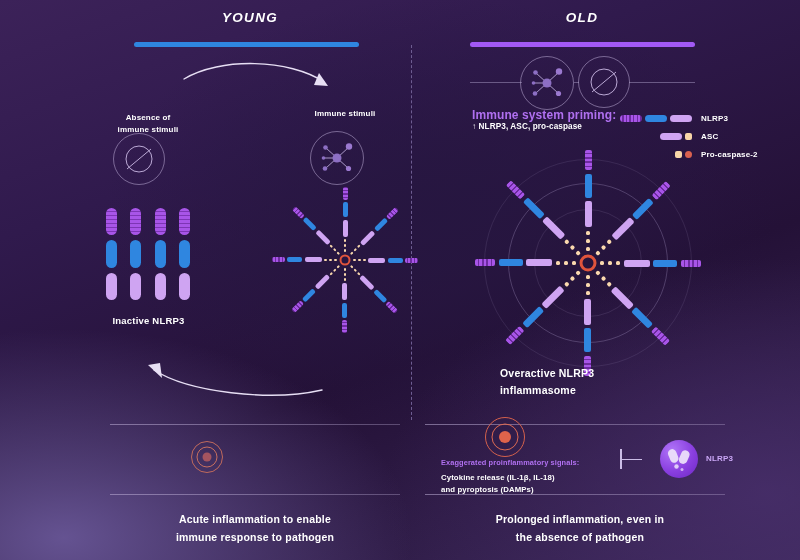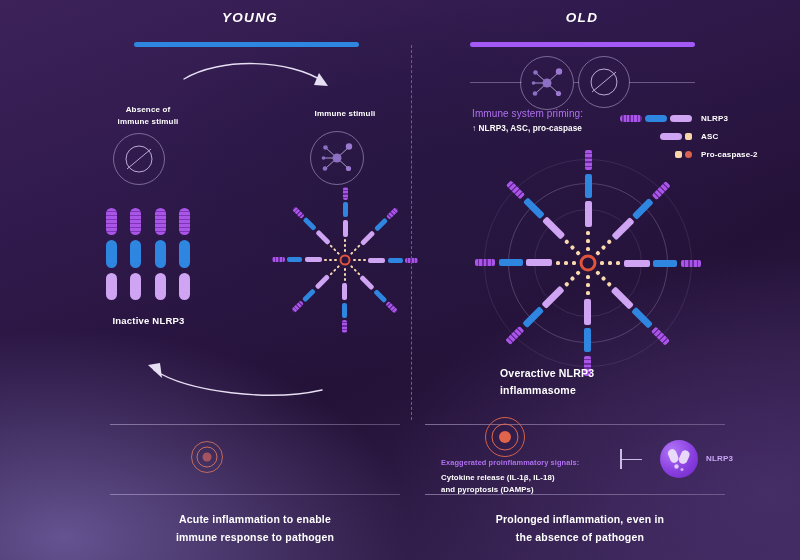--- a/index.html
+++ b/index.html
@@ -44,21 +44,21 @@
   #hr-l1 { left:110px; top:424px; width:290px; }
   #hr-r1 { left:425px; top:424px; width:300px; }
   #hr-l2 { left:110px; top:494px; width:290px; }
   #hr-r2 { left:425px; top:494px; width:300px; }
 
   
   .node-label {
     position:absolute; text-align:center; color:#ffffff;
     font-size:8px; font-weight:bold; line-height:1.55; letter-spacing:.15px;
   }
-  #lbl-absence { left:78px;  top:104px; width:140px; }
+  #lbl-absence { left:78px;  top:112px; width:140px; }
   #lbl-stimuli { left:280px; top:108px; width:130px; }
 
   
   .o-circle {
     position:absolute; border-radius:50%;
     border:1px solid rgba(186,170,212,0.55);
   }
   #circ-absence { left:113px; top:133px; width:52px; height:52px; }
   #circ-stimuli { left:310px; top:131px; width:54px; height:54px; }
   #circ-old-mol { left:520px; top:56px;  width:54px; height:54px; }
@@ -100,22 +100,21 @@
   }
   #lbl-overactive {
     position:absolute; left:500px; top:365px; width:175px; text-align:left;
     color:#ffffff; font-size:10.5px; font-weight:bold; line-height:1.65;
     letter-spacing:.2px;
   }
 
   
   #priming { position:absolute; left:472px; top:108px; width:160px; }
   #priming .p-head {
-    color:#b070f0; font-size:10px; font-weight:normal; letter-spacing:.1px;
-    margin-bottom:5px;
+    color:#b070f0; font-size:12px; font-weight:bold; letter-spacing:.1px;
   }
   #priming .p-body {
     color:#ffffff; font-size:8.2px; font-weight:bold; letter-spacing:.1px;
   }
 
   
   #legend { position:absolute; left:612px; top:114px; width:180px; }
   .lg-row {
     display:flex; align-items:center; margin-bottom:9px;
     justify-content:flex-start;

